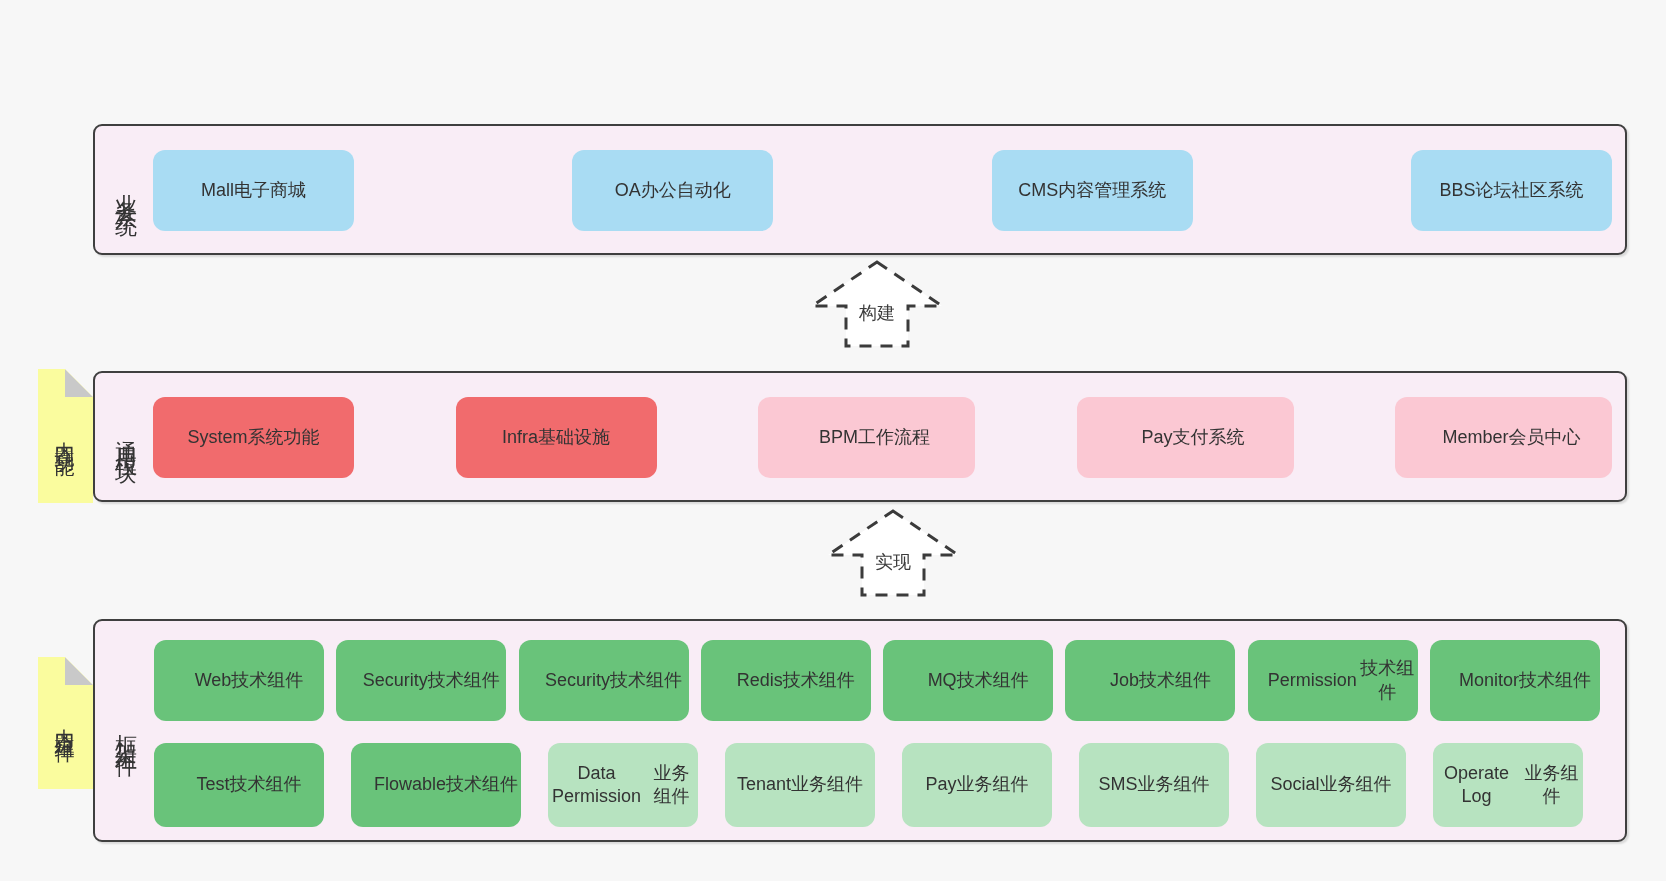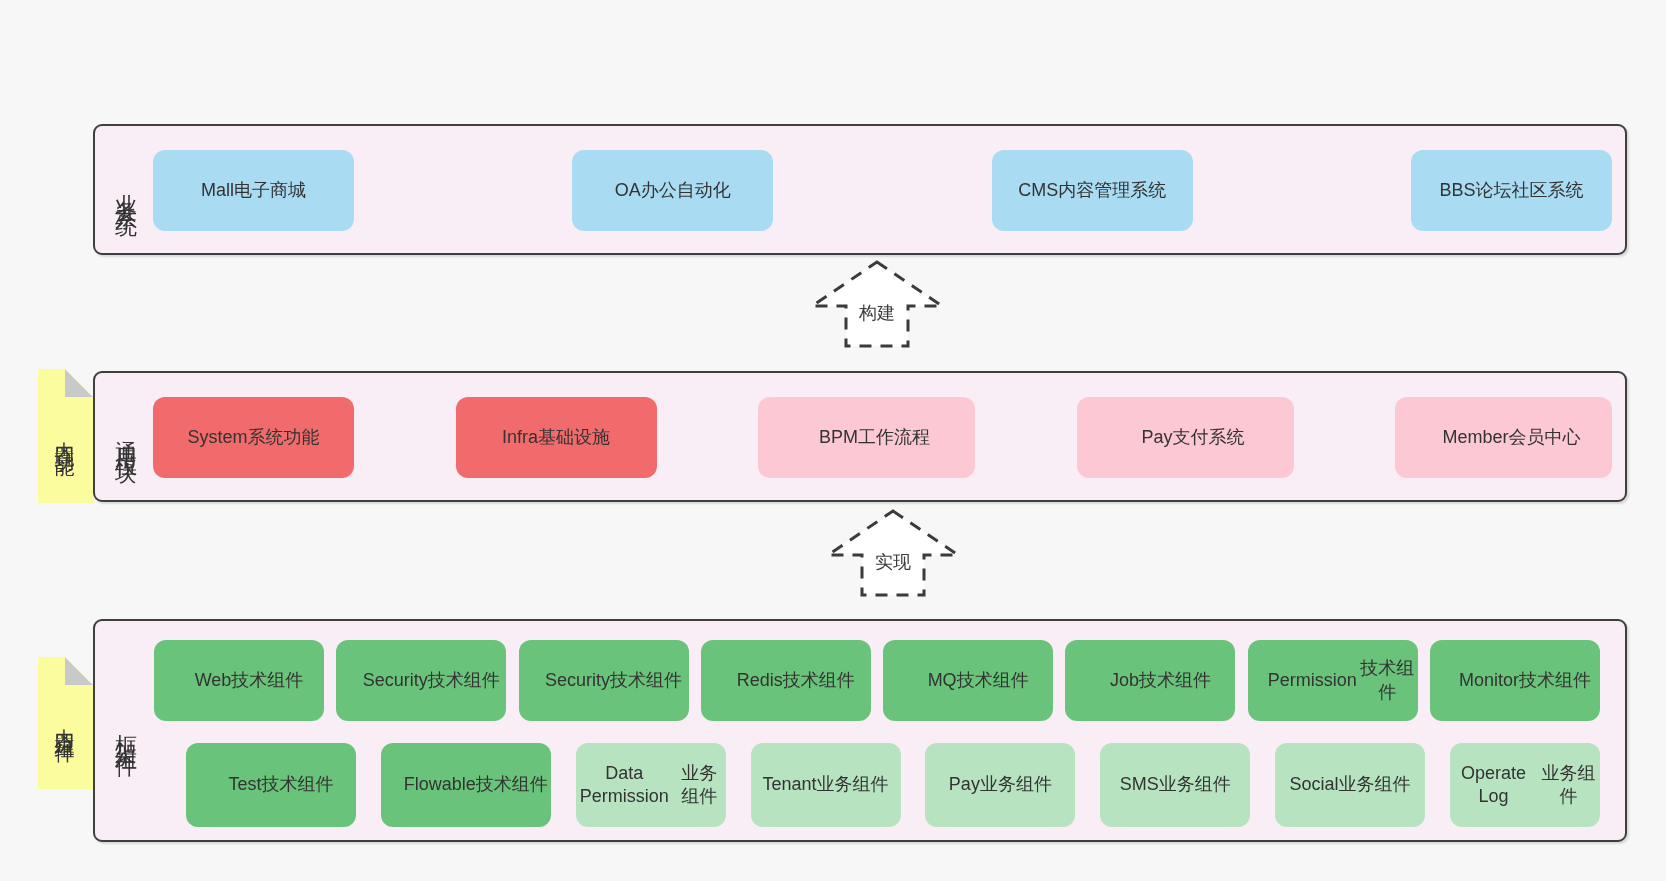--- a/index.html
+++ b/index.html
@@ -23,21 +23,21 @@
   .layer-label{
     position:absolute;left:16px;top:50%;transform:translateY(-50%);
     writing-mode:vertical-rl;text-orientation:upright;
     font-size:22px;letter-spacing:7px;color:#333333;white-space:nowrap;
   }
 
   
   .row{position:absolute;display:flex;justify-content:space-between;}
   #layer-business .row-1,#layer-modules .row-1{left:58px;right:13px;top:24px;height:81px;}
   #layer-components .row-1{left:59px;right:25px;top:19px;height:81px;}
-  #layer-components .row-2{left:59px;right:25px;top:122px;height:84px;margin-left:32px;}
+  #layer-components .row-2{left:59px;right:42px;top:122px;height:84px;}
 
   .box{
     border-radius:12px;display:flex;flex-direction:row;align-items:center;
     justify-content:center;text-align:center;font-size:18px;line-height:1.3;
     color:#333333;
   }
   .box .title{display:block;}
   .box .subtitle{display:block;}
   .wide{width:201px;}
   .small{width:150px;}

